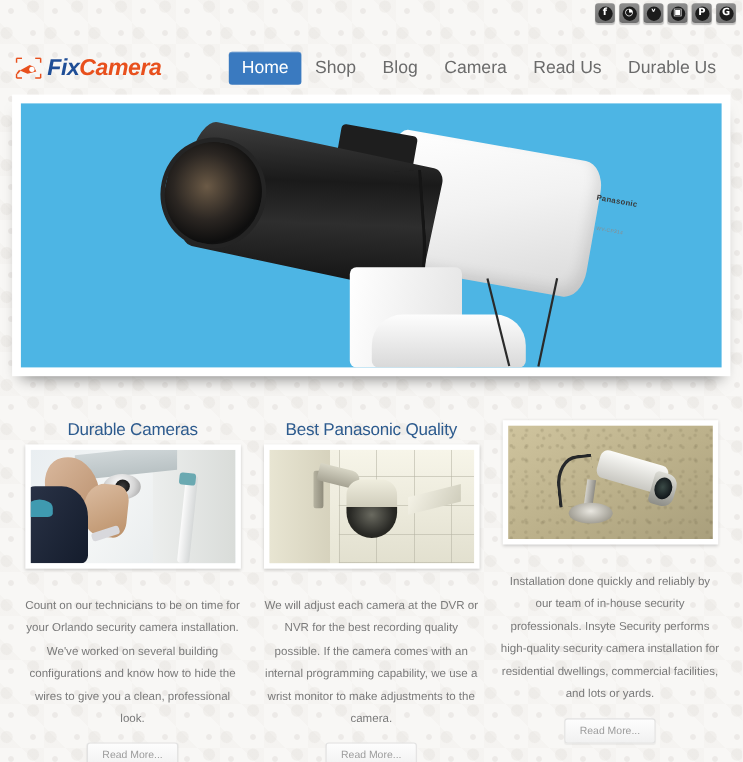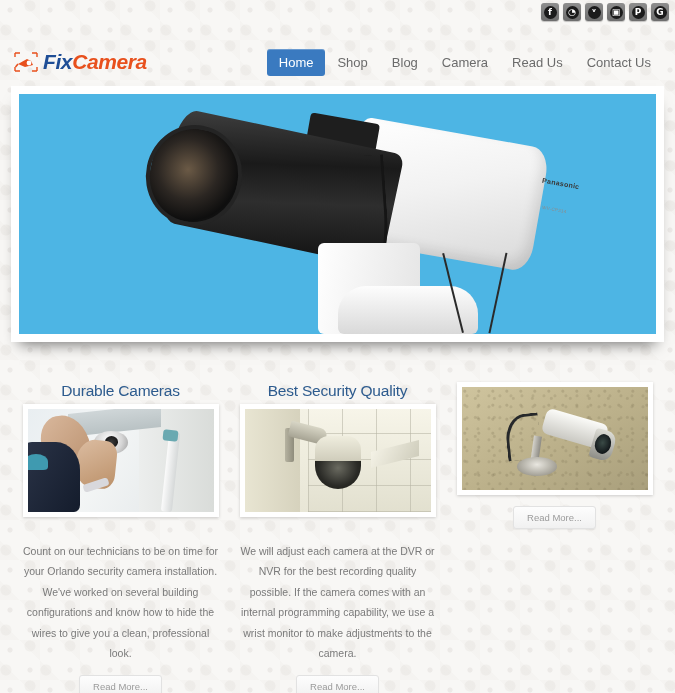--- a/index.html
+++ b/index.html
@@ -109,21 +109,21 @@
   .logo-camera { color: #e8501d; }
 
   .nav {
     position: absolute;
     right: 12px;
     display: flex;
     align-items: center;
     gap: 0px;
   }
   .nav-item {
-    font-size: 13px;
+    font-size: 16px;
     color: #6b6b6b;
     padding: 6px 12px;
     border-radius: 3px;
     cursor: pointer;
     white-space: nowrap;
   }
   .nav-item.active {
     background: #3a7ac0;
     color: #ffffff;
     box-shadow: inset 0 1px 0 rgba(255,255,255,0.25);
@@ -485,21 +485,21 @@
         <span class="logo-fix">Fix</span><span class="logo-camera">Camera</span>
       </span>
     </div>
 
     <nav class="nav">
       <div class="nav-item active">Home</div>
       <div class="nav-item">Shop</div>
       <div class="nav-item">Blog</div>
       <div class="nav-item">Camera</div>
       <div class="nav-item">Read Us</div>
-      <div class="nav-item">Contact Us</div>
+      <div class="nav-item">Durable Us</div>
     </nav>
   </div>
 
   <div class="hero-wrap">
     <div class="hero">
       <div class="cam-body"></div>
       <div class="cam-top-block"></div>
       <div class="cam-lens-barrel"></div>
       <div class="cam-lens-front"></div>
       <div class="cam-cable"></div>
@@ -528,21 +528,21 @@
           <div class="watch"></div>
           <div class="sleeve-a"></div>
           <div class="cap"></div>
         </div>
       </div>
       <div class="col-text">Count on our technicians to be on time for your Orlando security camera installation. We've worked on several building configurations and know how to hide the wires to give you a clean, professional look.</div>
       <div class="read-more">Read More...</div>
     </div>
 
     <div class="col">
-      <div class="col-title">Best Security Quality</div>
+      <div class="col-title">Best Panasonic Quality</div>
       <div class="thumb-frame">
         <div class="thumb t2">
           <div class="ceiling"></div>
           <div class="wallcol"></div>
           <div class="vent"></div>
           <div class="bracket-plate"></div>
           <div class="bracket"></div>
           <div class="dome-top"></div>
           <div class="dome-glass"></div>
         </div>
@@ -555,17 +555,18 @@
       <div class="thumb-frame">
         <div class="thumb t3">
           <div class="wire"></div>
           <div class="stem"></div>
           <div class="base"></div>
           <div class="bullet"></div>
           <div class="bullet-hood"></div>
           <div class="bullet-lens"></div>
         </div>
       </div>
+      <div class="col-text">Installation done quickly and reliably by our team of in-house security professionals. Insyte Security performs high-quality security camera installation for residential dwellings, commercial facilities, and lots or yards.</div>
       <div class="read-more">Read More...</div>
     </div>
 
   </div>
 </div>
 
 </body></html>

